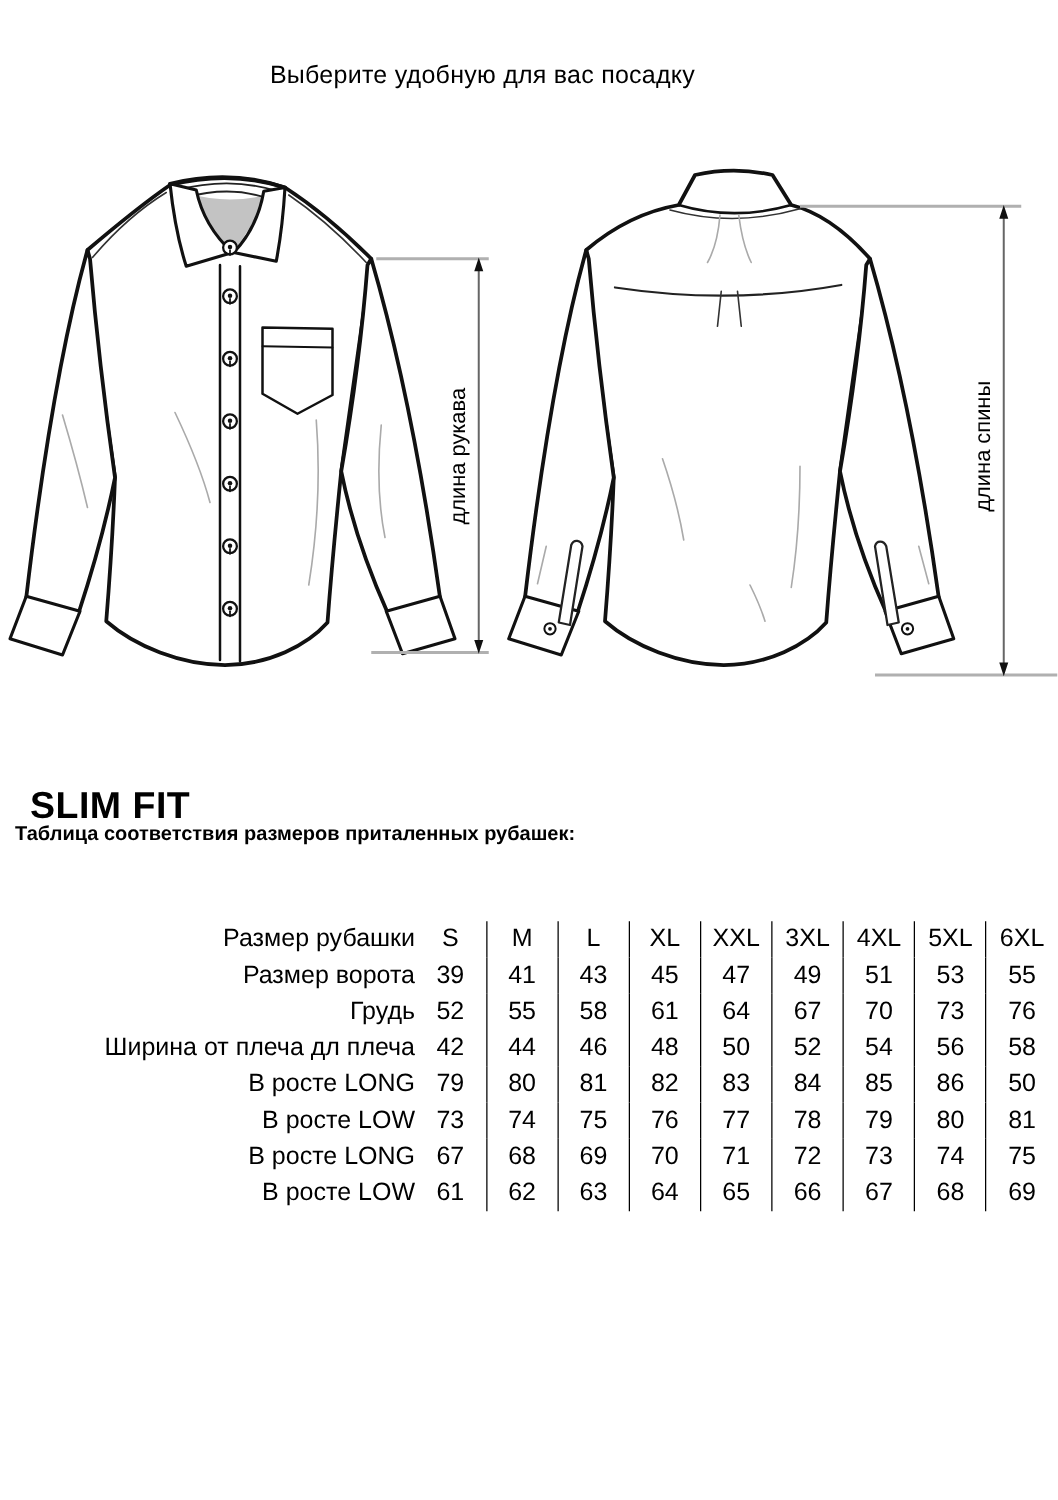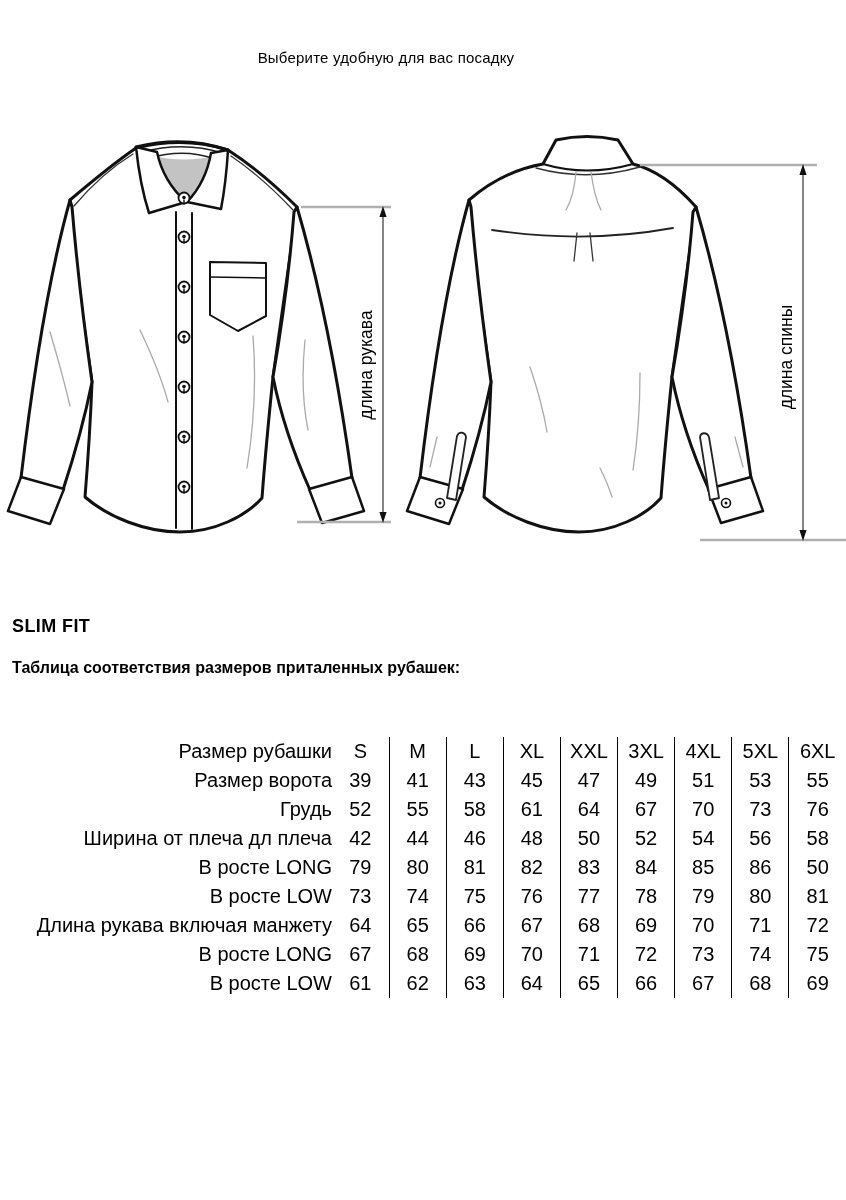--- a/index.html
+++ b/index.html
@@ -2,26 +2,26 @@
 <html><head>
 <meta charset="utf-8">
 <style>
   html,body{margin:0;padding:0;}
   body{
     width:846px;height:1200px;position:relative;background:#ffffff;
     font-family:"Liberation Sans",sans-serif;color:#000;overflow:hidden;
   }
   .title{
     position:absolute;top:49px;left:0;width:772px;margin:0;
-    text-align:center;font-size:15px;font-weight:400;letter-spacing:.2px;
+    text-align:center;font-size:20px;font-weight:400;letter-spacing:.2px;
   }
   .diagram{position:absolute;top:110px;left:0;}
   .fit-heading{
-    position:absolute;top:616px;left:12px;margin:0;
-    font-size:18px;font-weight:700;letter-spacing:.4px;
+    position:absolute;top:616px;left:12px;margin:12px;
+    font-size:30px;font-weight:700;letter-spacing:.4px;
   }
   .table-caption{
     position:absolute;top:659px;left:12px;margin:0;font-size:16px;font-weight:700;
   }
   table.size-table{
     position:absolute;top:737px;left:0;width:846px;
     border-collapse:collapse;table-layout:fixed;font-size:20px;
   }
   .size-table th,.size-table td{
     height:29px;line-height:29px;padding:0;margin:0;
@@ -216,32 +216,20 @@
         <td>74</td>
         <td>75</td>
         <td>76</td>
         <td>77</td>
         <td>78</td>
         <td>79</td>
         <td>80</td>
         <td>81</td>
       </tr>
       <tr>
-        <td class="lbl">Длина рукава включая манжету</td>
-        <td>64</td>
-        <td>65</td>
-        <td>66</td>
-        <td>67</td>
-        <td>68</td>
-        <td>69</td>
-        <td>70</td>
-        <td>71</td>
-        <td>72</td>
-      </tr>
-      <tr>
         <td class="lbl">В росте LONG</td>
         <td>67</td>
         <td>68</td>
         <td>69</td>
         <td>70</td>
         <td>71</td>
         <td>72</td>
         <td>73</td>
         <td>74</td>
         <td>75</td>

